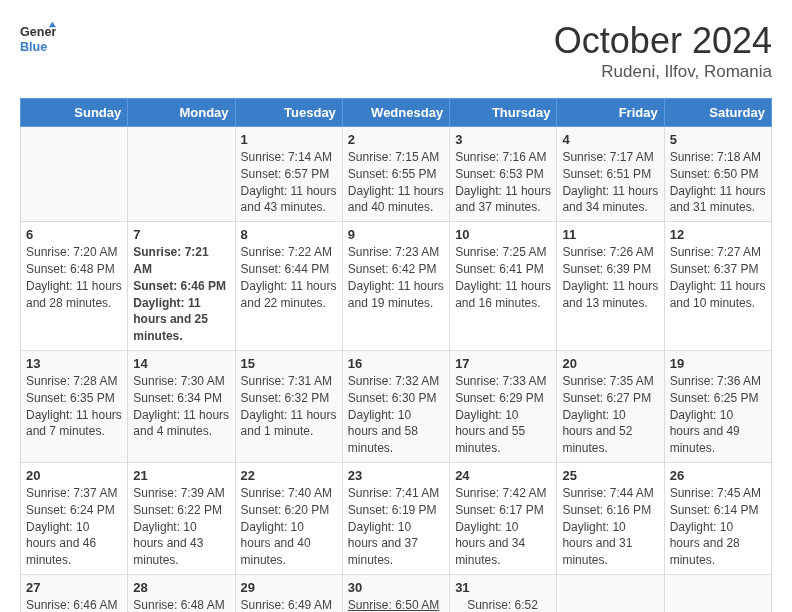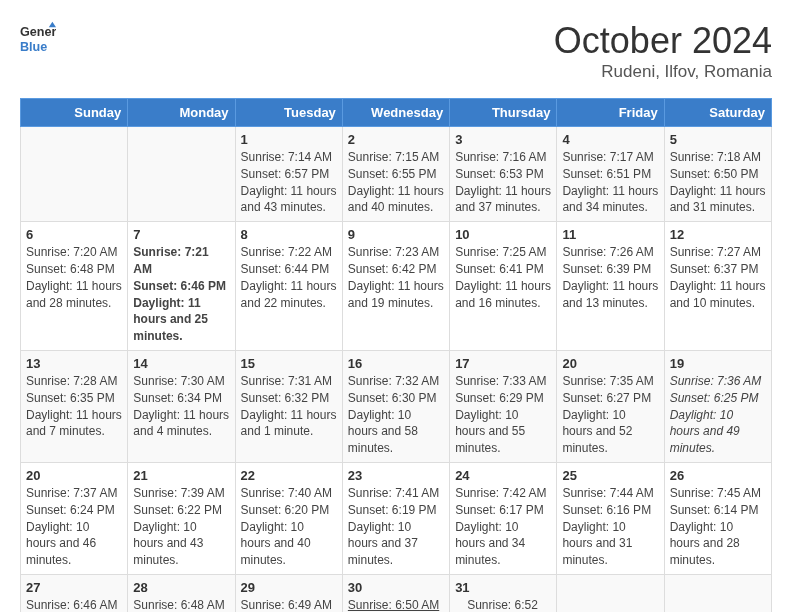--- a/index.html
+++ b/index.html
@@ -215,21 +215,21 @@
 Daylight: 10 hours and 55 minutes.</div>
         </td>
         <td>
           <span class="day-num">20</span>
           <div class="day-info" style="white-space: pre-line;">Sunrise: 7:35 AM
 Sunset: 6:27 PM
 Daylight: 10 hours and 52 minutes.</div>
         </td>
         <td>
           <span class="day-num">19</span>
-          <div class="day-info" style="white-space: pre-line; font-style: italic;">Sunrise: 7:36 AM
+          <div class="day-info" style="white-space: pre-line;">Sunrise: 7:36 AM
 Sunset: 6:25 PM
 Daylight: 10 hours and 49 minutes.</div>
         </td>
       </tr>
       <tr>
         <td>
           <span class="day-num">20</span>
           <div class="day-info" style="white-space: pre-line;">Sunrise: 7:37 AM
 Sunset: 6:24 PM
 Daylight: 10 hours and 46 minutes.</div>

